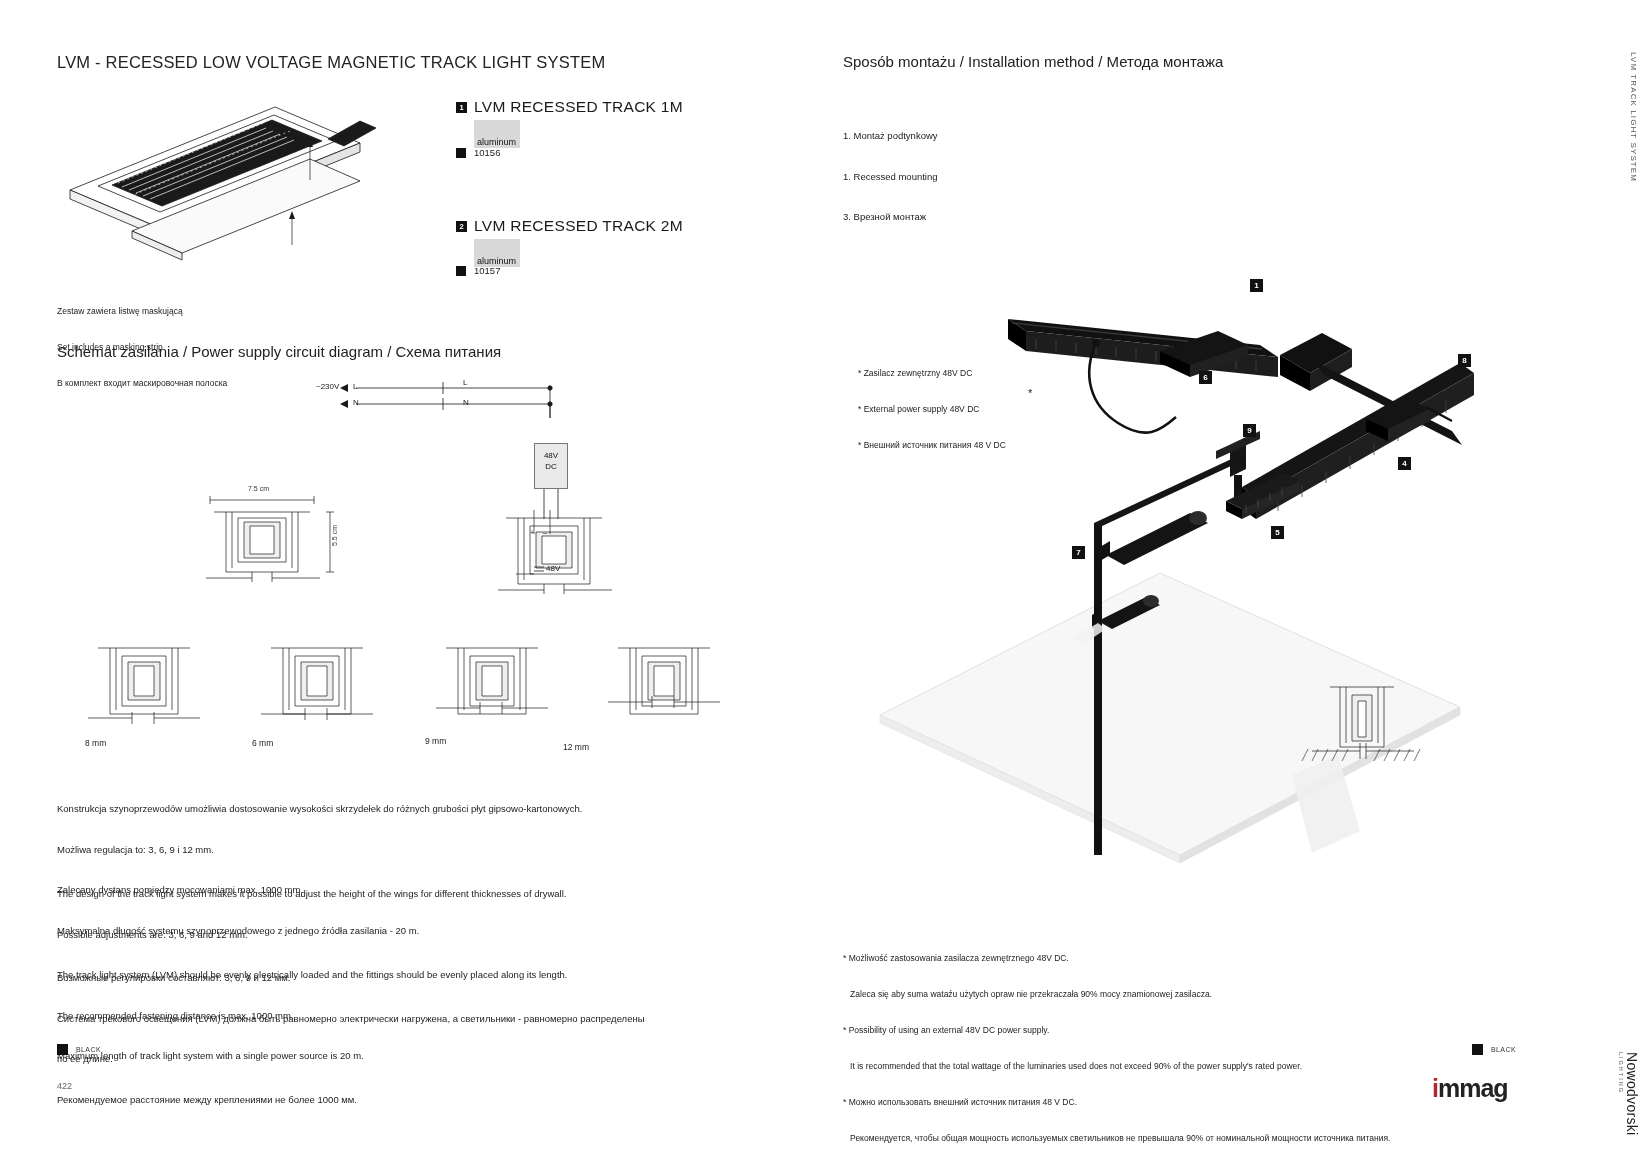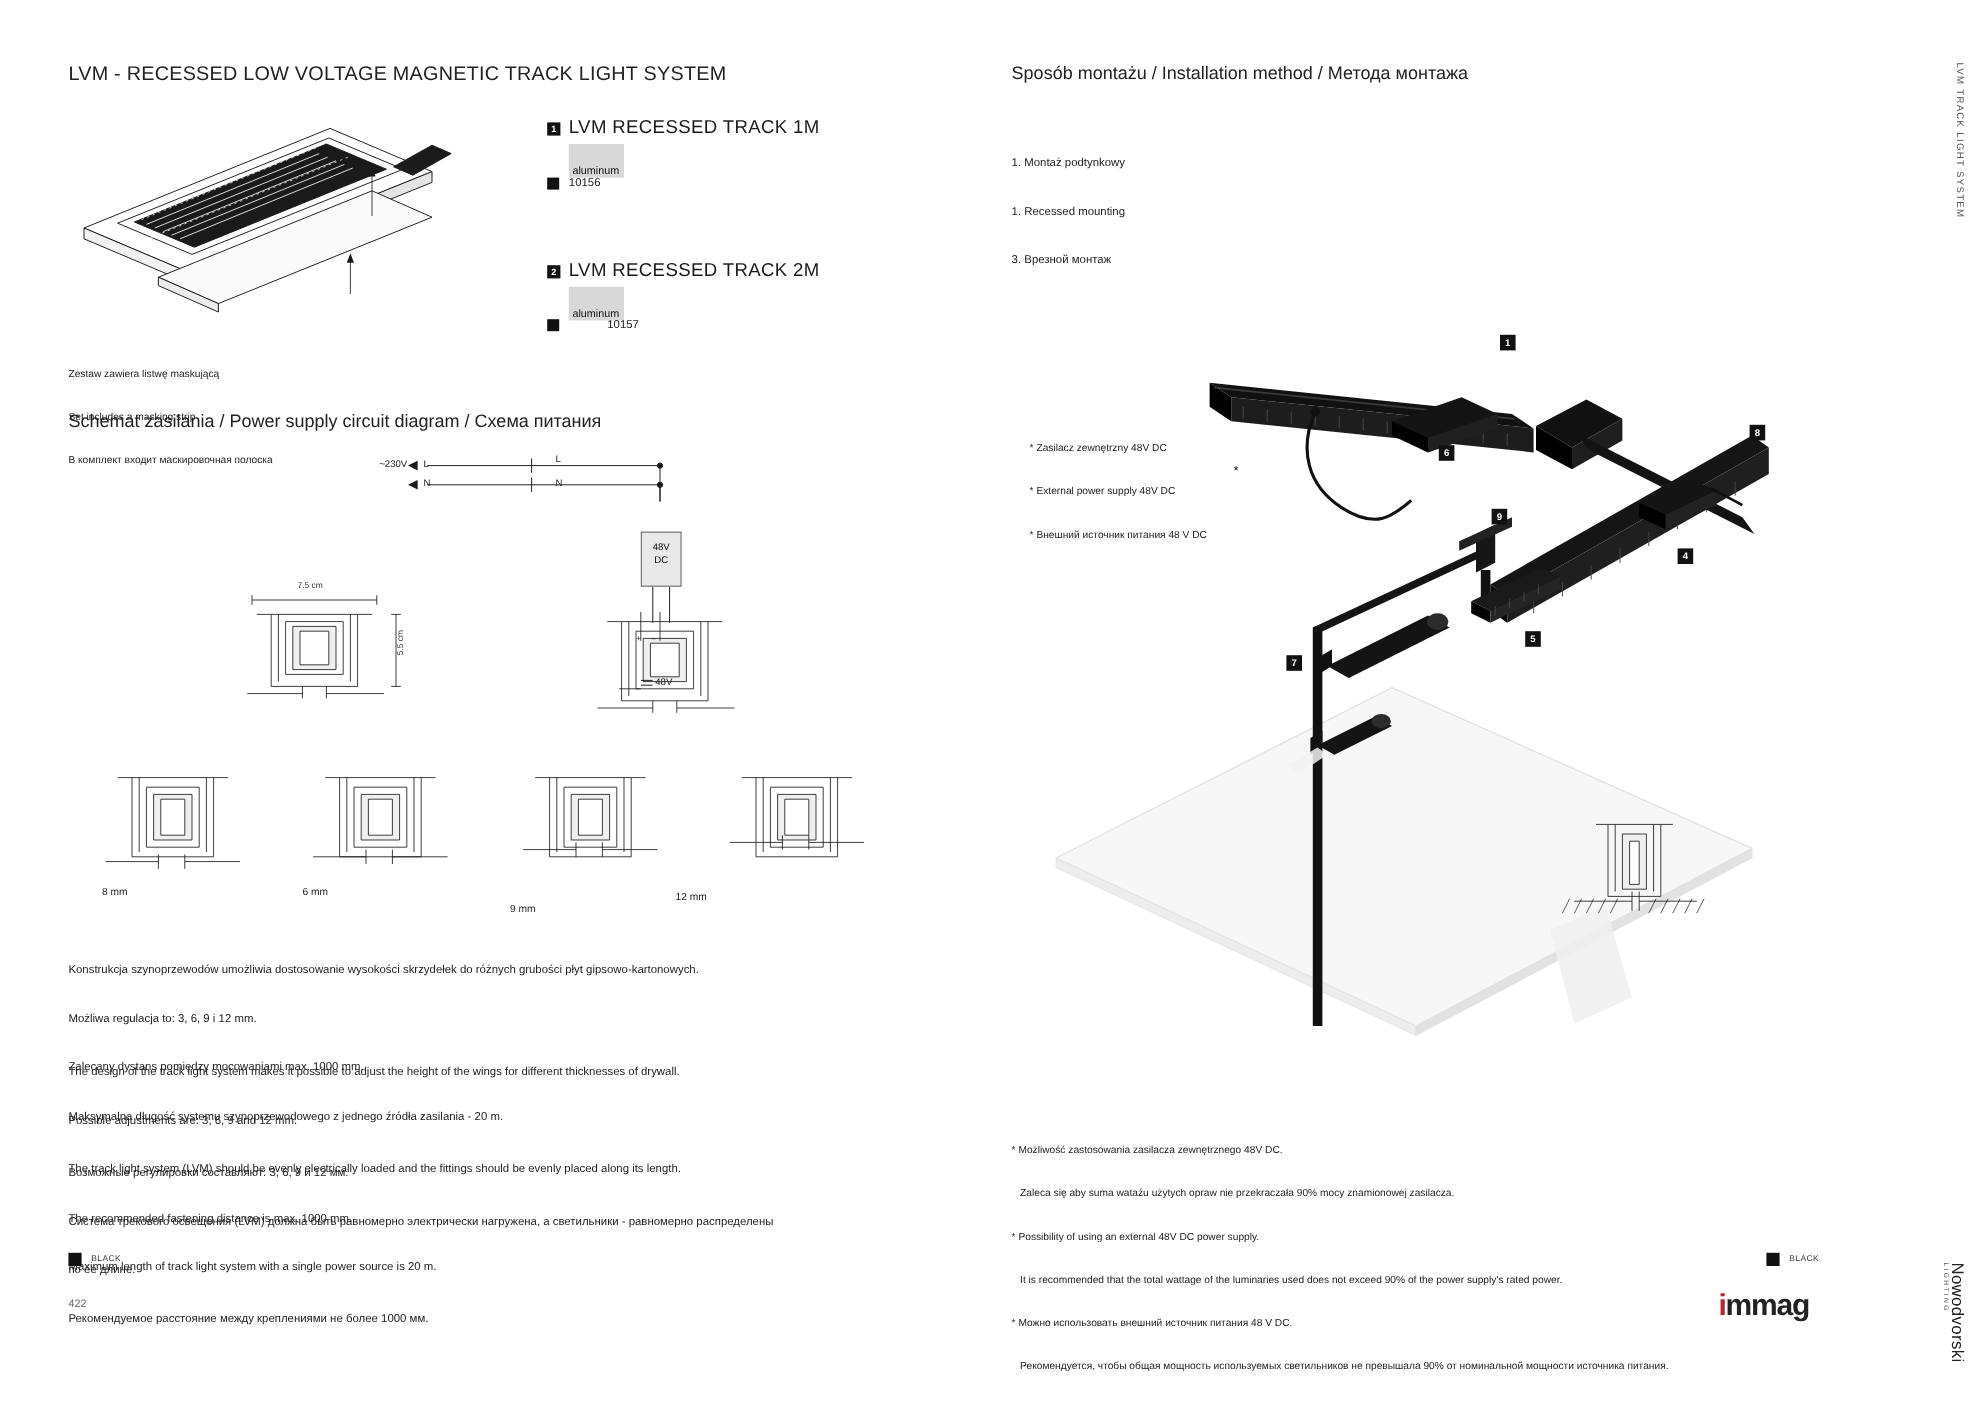--- a/index.html
+++ b/index.html
@@ -154,21 +154,21 @@
   <div class="prod-num" style="left:456px; top:102px;">1</div>
   <div class="prod-name" style="left:474px; top:98px;">LVM RECESSED TRACK 1M</div>
   <div class="prod-mat" style="left:474px; top:120px;">aluminum</div>
   <div class="code-swatch" style="left:456px; top:148px;"></div>
   <div class="code-num" style="left:474px; top:147px;">10156</div>
 
   <div class="prod-num" style="left:456px; top:221px;">2</div>
   <div class="prod-name" style="left:474px; top:217px;">LVM RECESSED TRACK 2M</div>
   <div class="prod-mat" style="left:474px; top:239px;">aluminum</div>
   <div class="code-swatch" style="left:456px; top:266px;"></div>
-  <div class="code-num" style="left:474px; top:265px;margin-left:32px;">10157</div>
+  <div class="code-num" style="left:474px; top:265px;">10157</div>
 
   <div class="t body-xs" id="mask-note">
     <div>Zestaw zawiera listwę maskującą</div>
     <div>Set includes a masking strip</div>
     <div>В комплект входит маскировочная полоска</div>
   </div>
 
   <div class="t h2" id="schem-title">Schemat zasilania / Power supply circuit diagram / Схема питания</div>
 
   <div style="position:absolute; left:300px; top:378px; width:300px; height:50px;">
@@ -336,21 +336,21 @@
         <path d="M52 56 V68"></path>
           <path d="M74 56 V68"></path>
         <path d="M30 8 H18"></path>
           <path d="M98 8 H110"></path>
       </g>
     </svg>
   </div>
 
   <div class="size-lab" style="left:85px; top:738px;">8 mm</div>
   <div class="size-lab" style="left:252px; top:738px;">6 mm</div>
-  <div class="size-lab" style="left:425px; top:752px;">9 mm</div>
+  <div class="size-lab" style="left:425px; top:736px;">9 mm</div>
   <div class="size-lab" style="left:563px; top:742px;">12 mm</div>
 
   <div class="t body-s" id="para-pl">
     <div>Konstrukcja szynoprzewodów umożliwia dostosowanie wysokości skrzydełek do różnych grubości płyt gipsowo-kartonowych.</div>
     <div>Możliwa regulacja to: 3, 6, 9 i 12 mm.</div>
     <div>Zalecany dystans pomiędzy mocowaniami max. 1000 mm.</div>
     <div>Maksymalna długość systemu szynoprzewodowego z jednego źródła zasilania - 20 m.</div>
   </div>
 
   <div class="t body-s" id="para-en">

